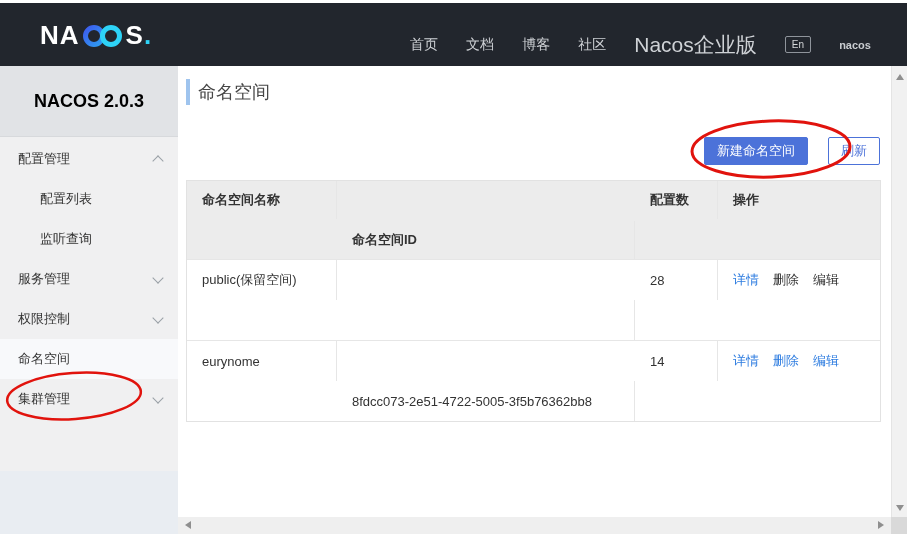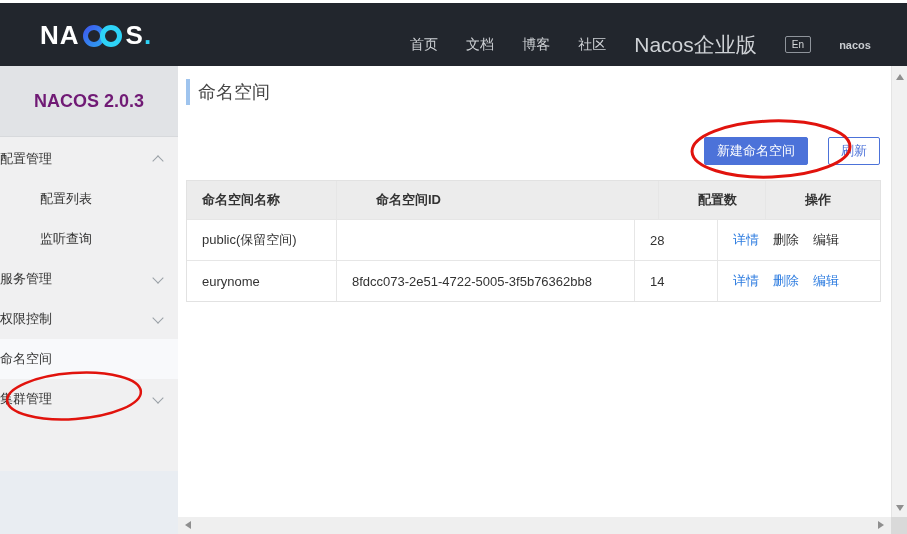--- a/index.html
+++ b/index.html
@@ -15,24 +15,24 @@
   .nav-items{position:absolute;left:372px;right:36px;top:0;height:83px;
              display:flex;align-items:center;justify-content:space-between;margin-left:38px;}
   .nav-link{font-size:14px;color:#cfd2d6;cursor:pointer;white-space:nowrap;}
   .nav-link.big{font-size:21px;}
   .lang-badge{font-size:10px;color:#d6d8da;border:1px solid #8f949b;border-radius:2px;
               padding:2px 6px;cursor:pointer;}
   .username{font-size:11px;color:#c9ccd0;font-weight:bold;cursor:pointer;}
   
   .sidebar{position:absolute;left:0;top:66px;width:178px;bottom:0;background:#e9edf2;}
   .side-header{height:70px;background:#e1e3e6;display:flex;align-items:center;
-               justify-content:center;font-size:18px;font-weight:bold;color:#701a75;
+               justify-content:center;font-size:18px;font-weight:bold;color:#000000;
                border-bottom:1px solid #d7d9dc;}
   .side-menu{background:#f0f0f1;padding-top:2px;height:332px;}
-  .side-item{height:40px;display:flex;align-items:center;
+  .side-item{height:40px;display:flex;align-items:center;padding-left:18px;
              position:relative;font-size:13px;color:#333;cursor:pointer;}
   .side-item.sub{padding-left:40px;}
   .side-item.selected{background:#f8f9fb;}
   .chev{position:absolute;right:16px;width:7px;height:7px;
         border-right:1px solid #9aa0a6;border-bottom:1px solid #9aa0a6;}
   .chev.down{transform:rotate(45deg);margin-top:-3px;}
   .chev.up{transform:rotate(-135deg);margin-top:3px;}
   
   .main{position:absolute;left:178px;top:66px;right:16px;bottom:17px;background:#fff;}
   .page-title{position:absolute;left:8px;top:13px;display:flex;align-items:center;}
@@ -40,27 +40,27 @@
   .title-text{font-size:18px;color:#464646;}
   .actions{position:absolute;top:71px;right:11px;display:flex;gap:20px;}
   .btn{height:28px;border-radius:2px;font-size:13px;display:flex;align-items:center;
        justify-content:center;cursor:pointer;box-sizing:border-box;}
   .btn-primary{background:#4c72d9;color:#fff;border:1px solid #4c72d9;padding:0 12px;}
   .btn-ghost{background:#fff;color:#4c72d9;border:1px solid #4c72d9;padding:0 12px;}
   
   .table{position:absolute;left:8px;top:114px;width:695px;
          border:1px solid #e2e2e2;box-sizing:border-box;font-size:13px;}
   .t-row{display:flex;align-items:stretch;background:#fff;}
-  .t-head{background:#ececec;gap:24px;}
+  .t-head{background:#ececec;}
   .t-head .t-cell{height:38px;font-weight:bold;color:#333;}
   .t-cell{display:flex;align-items:center;padding-left:15px;box-sizing:border-box;
           height:40px;border-right:1px solid #e6e6e6;color:#333;}
   .t-cell:last-child{border-right:none;}
   .t-body .t-row{border-top:1px solid #e6e6e6;}
-  .c1{width:150px;} .c2{width:298px;} .c3{width:83px;} .c4{flex:1;}
+  .c1{width:150px;} .c2{width:298px;margin-top:40px;} .c3{width:83px;} .c4{flex:1;}
   .link{color:#2d7ce0;cursor:pointer;margin-right:14px;}
   .link.disabled{color:#333;}
   
   .vscroll{position:absolute;right:0;top:66px;width:16px;bottom:17px;background:#f1f1f1;
            border-left:1px solid #e4e4e4;box-sizing:border-box;}
   .hscroll{position:absolute;left:178px;right:16px;bottom:0;height:17px;background:#efefef;}
   .corner{position:absolute;right:0;bottom:0;width:16px;height:17px;background:#d9d9d9;}
   .tri{width:0;height:0;position:absolute;}
   .tri-up{left:4px;top:8px;border-left:4px solid transparent;border-right:4px solid transparent;
           border-bottom:6px solid #8f8f8f;}

